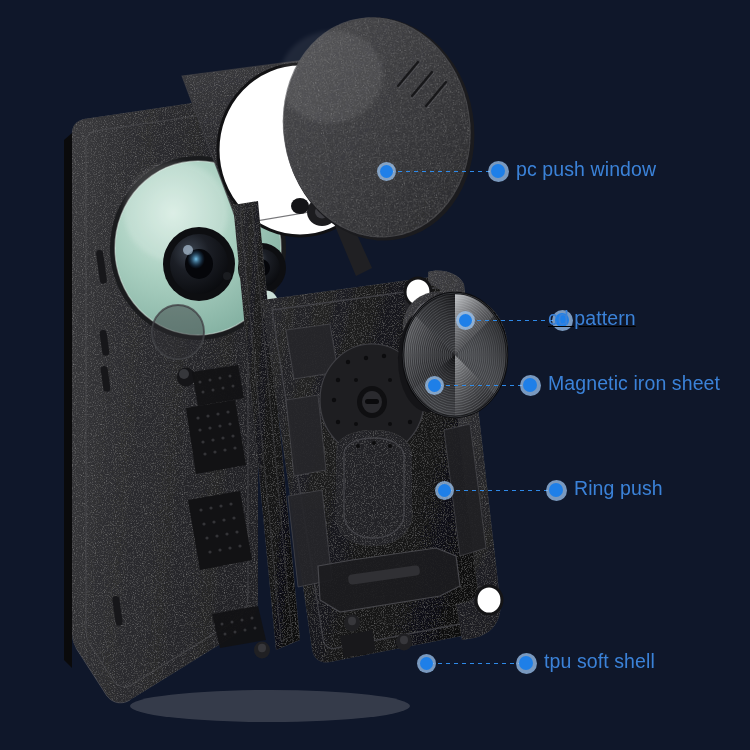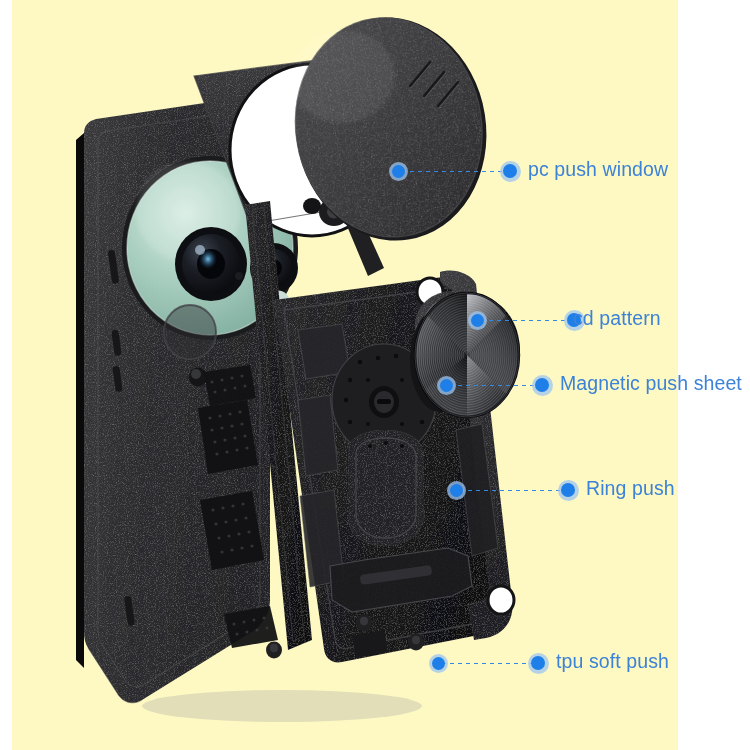--- a/index.html
+++ b/index.html
@@ -1,21 +1,21 @@
 <!DOCTYPE html>
 <html><head>
 <meta charset="utf-8">
 <title>Phone Case Exploded Diagram</title>
 <style>
   html,body{margin:0;padding:0;background:#ffffff;}
   body{
     width:750px;height:750px;overflow:hidden;position:relative;
     font-family:"Liberation Sans","DejaVu Sans",sans-serif;
   }
-  #stage{position:absolute;inset:0;width:666px;height:750px;background:#fef9c3;margin-left:12px;}
+  #stage{position:absolute;inset:0;width:750px;height:750px;background:#0f172a;}
 
   
   #art{position:absolute;left:0;top:0;width:750px;height:750px;}
 
   
   .callout{
     position:absolute;display:flex;align-items:center;
     white-space:nowrap;pointer-events:auto;
   }
   .callout .lbl{
@@ -483,36 +483,36 @@
         <i></i>
       </div>
       <div class="dot anchor" style="left: 455.5px; top: 310.5px;">
         <span class="halo"></span>
         <span class="core"></span>
       </div>
       <div class="dot term" style="left: 551.5px; top: 309.5px;">
         <span class="halo"></span>
         <span class="core"></span>
       </div>
-      <div class="callout" style="left: 561px; top: 309px;">
+      <div class="callout" style="left: 548px; top: 309px; text-decoration: underline;">
         <span class="lbl">cd pattern</span>
       </div>
       <div class="leader" style="left: 438px; top: 385px; width: 88px;">
         <i></i>
       </div>
       <div class="dot anchor" style="left: 424.5px; top: 375.5px;">
         <span class="halo"></span>
         <span class="core"></span>
       </div>
       <div class="dot term" style="left: 519.5px; top: 374.5px;">
         <span class="halo"></span>
         <span class="core"></span>
       </div>
       <div class="callout" style="left: 548px; top: 374px;">
-        <span class="lbl">Magnetic push sheet</span>
+        <span class="lbl">Magnetic iron sheet</span>
       </div>
       <div class="leader" style="left: 448px; top: 490px; width: 104px;">
         <i></i>
       </div>
       <div class="dot anchor" style="left: 434.5px; top: 480.5px;">
         <span class="halo"></span>
         <span class="core"></span>
       </div>
       <div class="dot term" style="left: 545.5px; top: 479.5px;">
         <span class="halo"></span>
@@ -526,17 +526,17 @@
       </div>
       <div class="dot anchor" style="left: 416.5px; top: 653.5px;">
         <span class="halo"></span>
         <span class="core"></span>
       </div>
       <div class="dot term" style="left: 515.5px; top: 652.5px;">
         <span class="halo"></span>
         <span class="core"></span>
       </div>
       <div class="callout" style="left: 544px; top: 652px;">
-        <span class="lbl">tpu soft push</span>
+        <span class="lbl">tpu soft shell</span>
       </div>
     </div>
 
 </div>
 
 </body></html>

